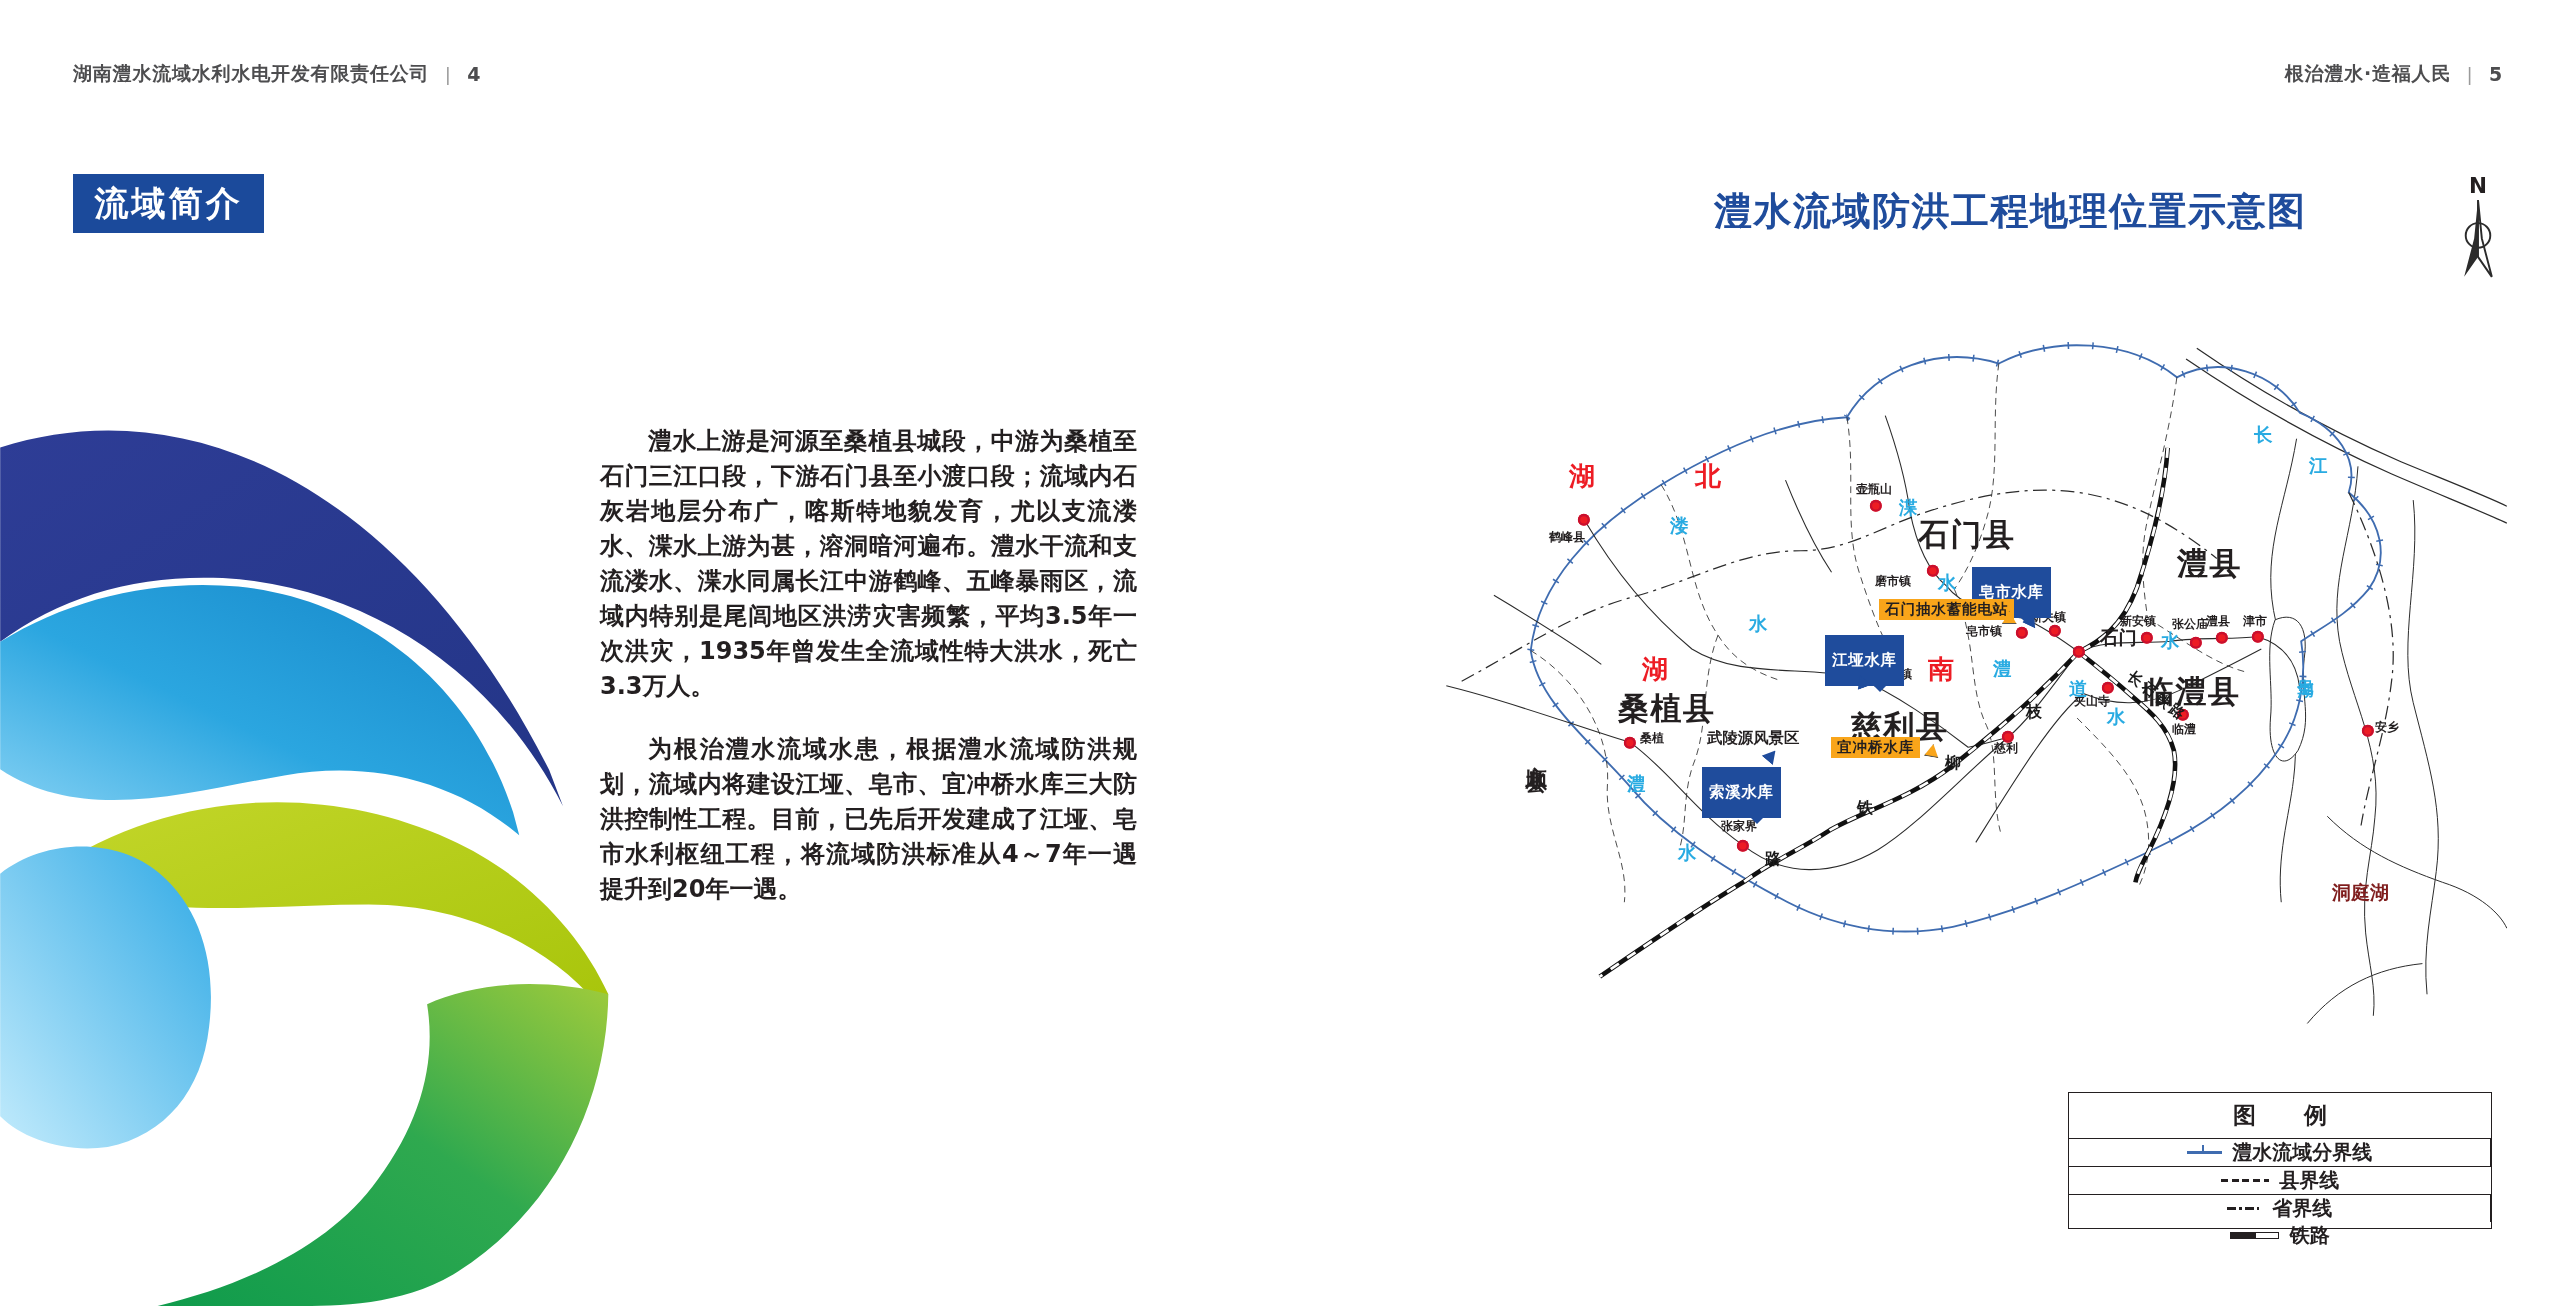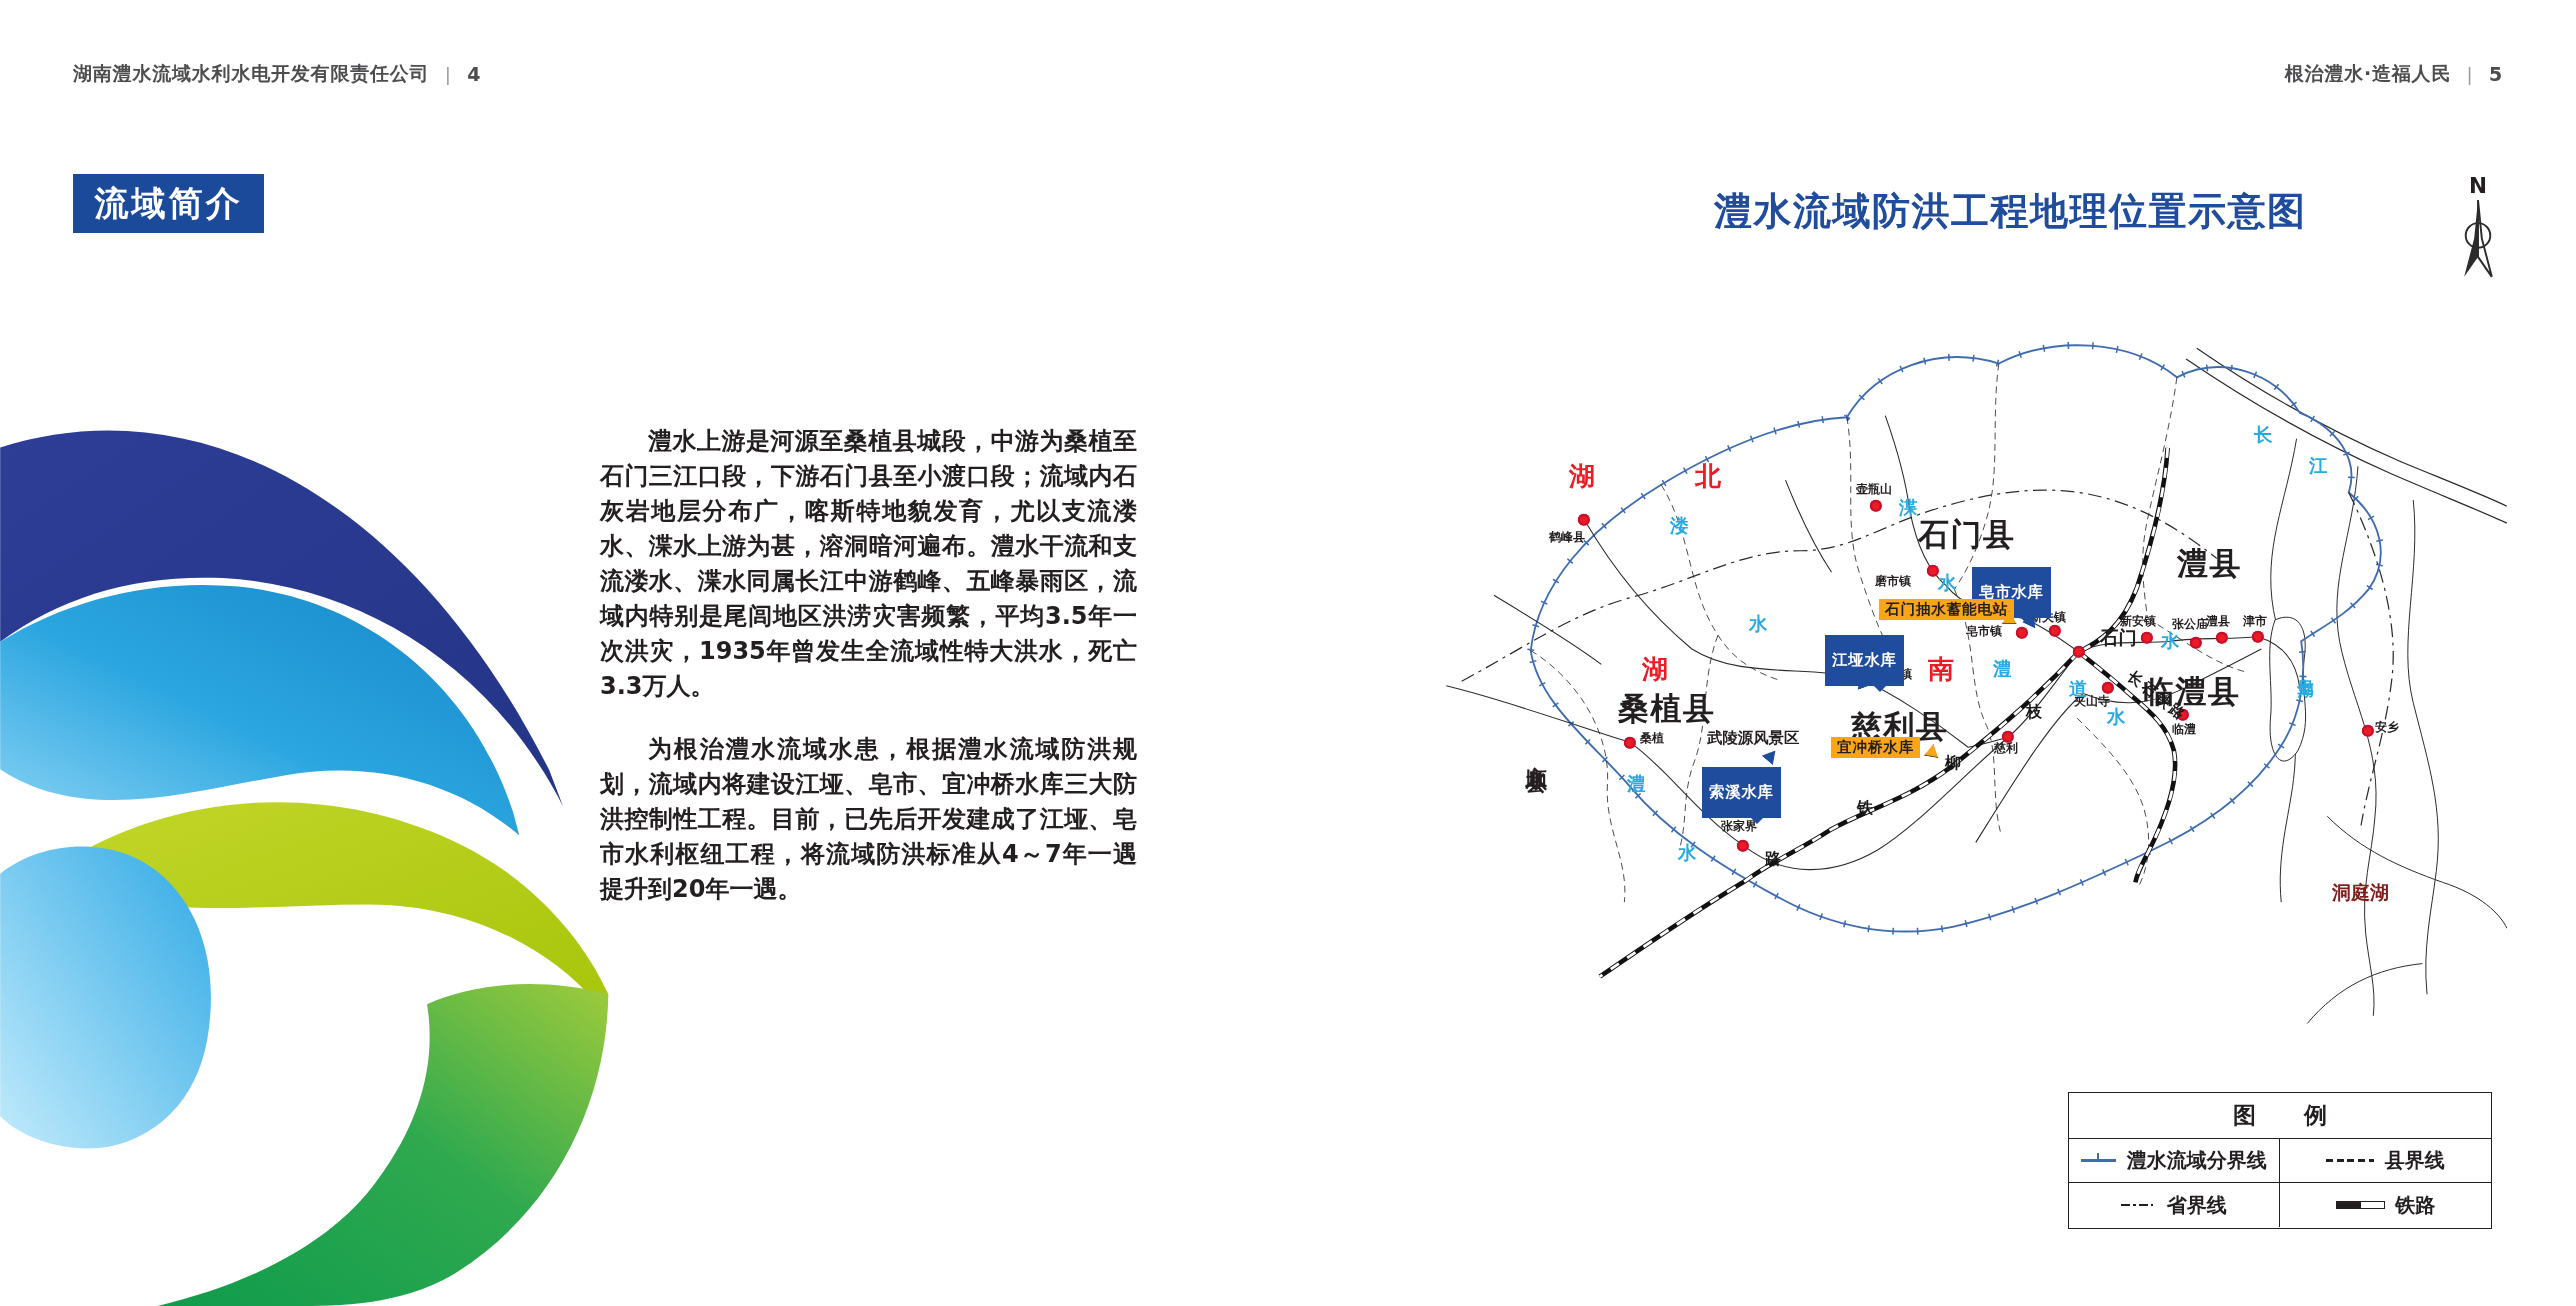--- a/index.html
+++ b/index.html
@@ -45,21 +45,21 @@
   .dot{position:absolute;width:12.3px;height:12.3px;border-radius:50%;background:#ED1C24;
       transform:translate(-50%,-50%);box-shadow:inset 0 0 0 2.3px #c8102e;}
   .dam{position:absolute;width:14.6px;height:13px;clip-path:polygon(50% 0,100% 100%,0 100%);}
   .dam-blue{background:#1F4C9C;}
   .dam-orange{background:#F9A51A;border:0.8px solid #555;}
   
   .legend{position:absolute;left:2068px;top:1092px;width:424px;height:137px;background:#fff;
       border:1.5px solid #231F20;}
   .legend .ttl{height:46px;display:flex;align-items:center;justify-content:center;
       font-size:23px;font-weight:bold;letter-spacing:20px;text-indent:20px;border-bottom:1.5px solid #231F20;}
-  .legend .grid{display:grid;grid-template-columns:1fr 1fr;grid-template-rows:1fr 1fr;height:88px;}
+  .legend .grid{display:grid;grid-template-columns:1fr;grid-template-rows:1fr 1fr;height:88px;}
   .legend .cell{display:flex;align-items:center;justify-content:center;gap:10.7px;
       font-size:20px;font-weight:bold;}
   .legend .cell:nth-child(1){border-right:1.5px solid #231F20;border-bottom:1.5px solid #231F20;}
   .legend .cell:nth-child(2){border-bottom:1.5px solid #231F20;}
   .legend .cell:nth-child(3){border-right:1.5px solid #231F20;}
   .sym{display:inline-block;position:relative;}
   .sym-basin{width:35px;height:2.3px;background:#3F6CB0;}
   .sym-basin::after{content:"";position:absolute;left:15.4px;top:-6.1px;width:2.3px;height:6.1px;background:#3F6CB0;}
   .sym-county{width:48px;height:2.3px;
       background:repeating-linear-gradient(90deg,#231F20 0 7px,transparent 7px 10.7px);}

